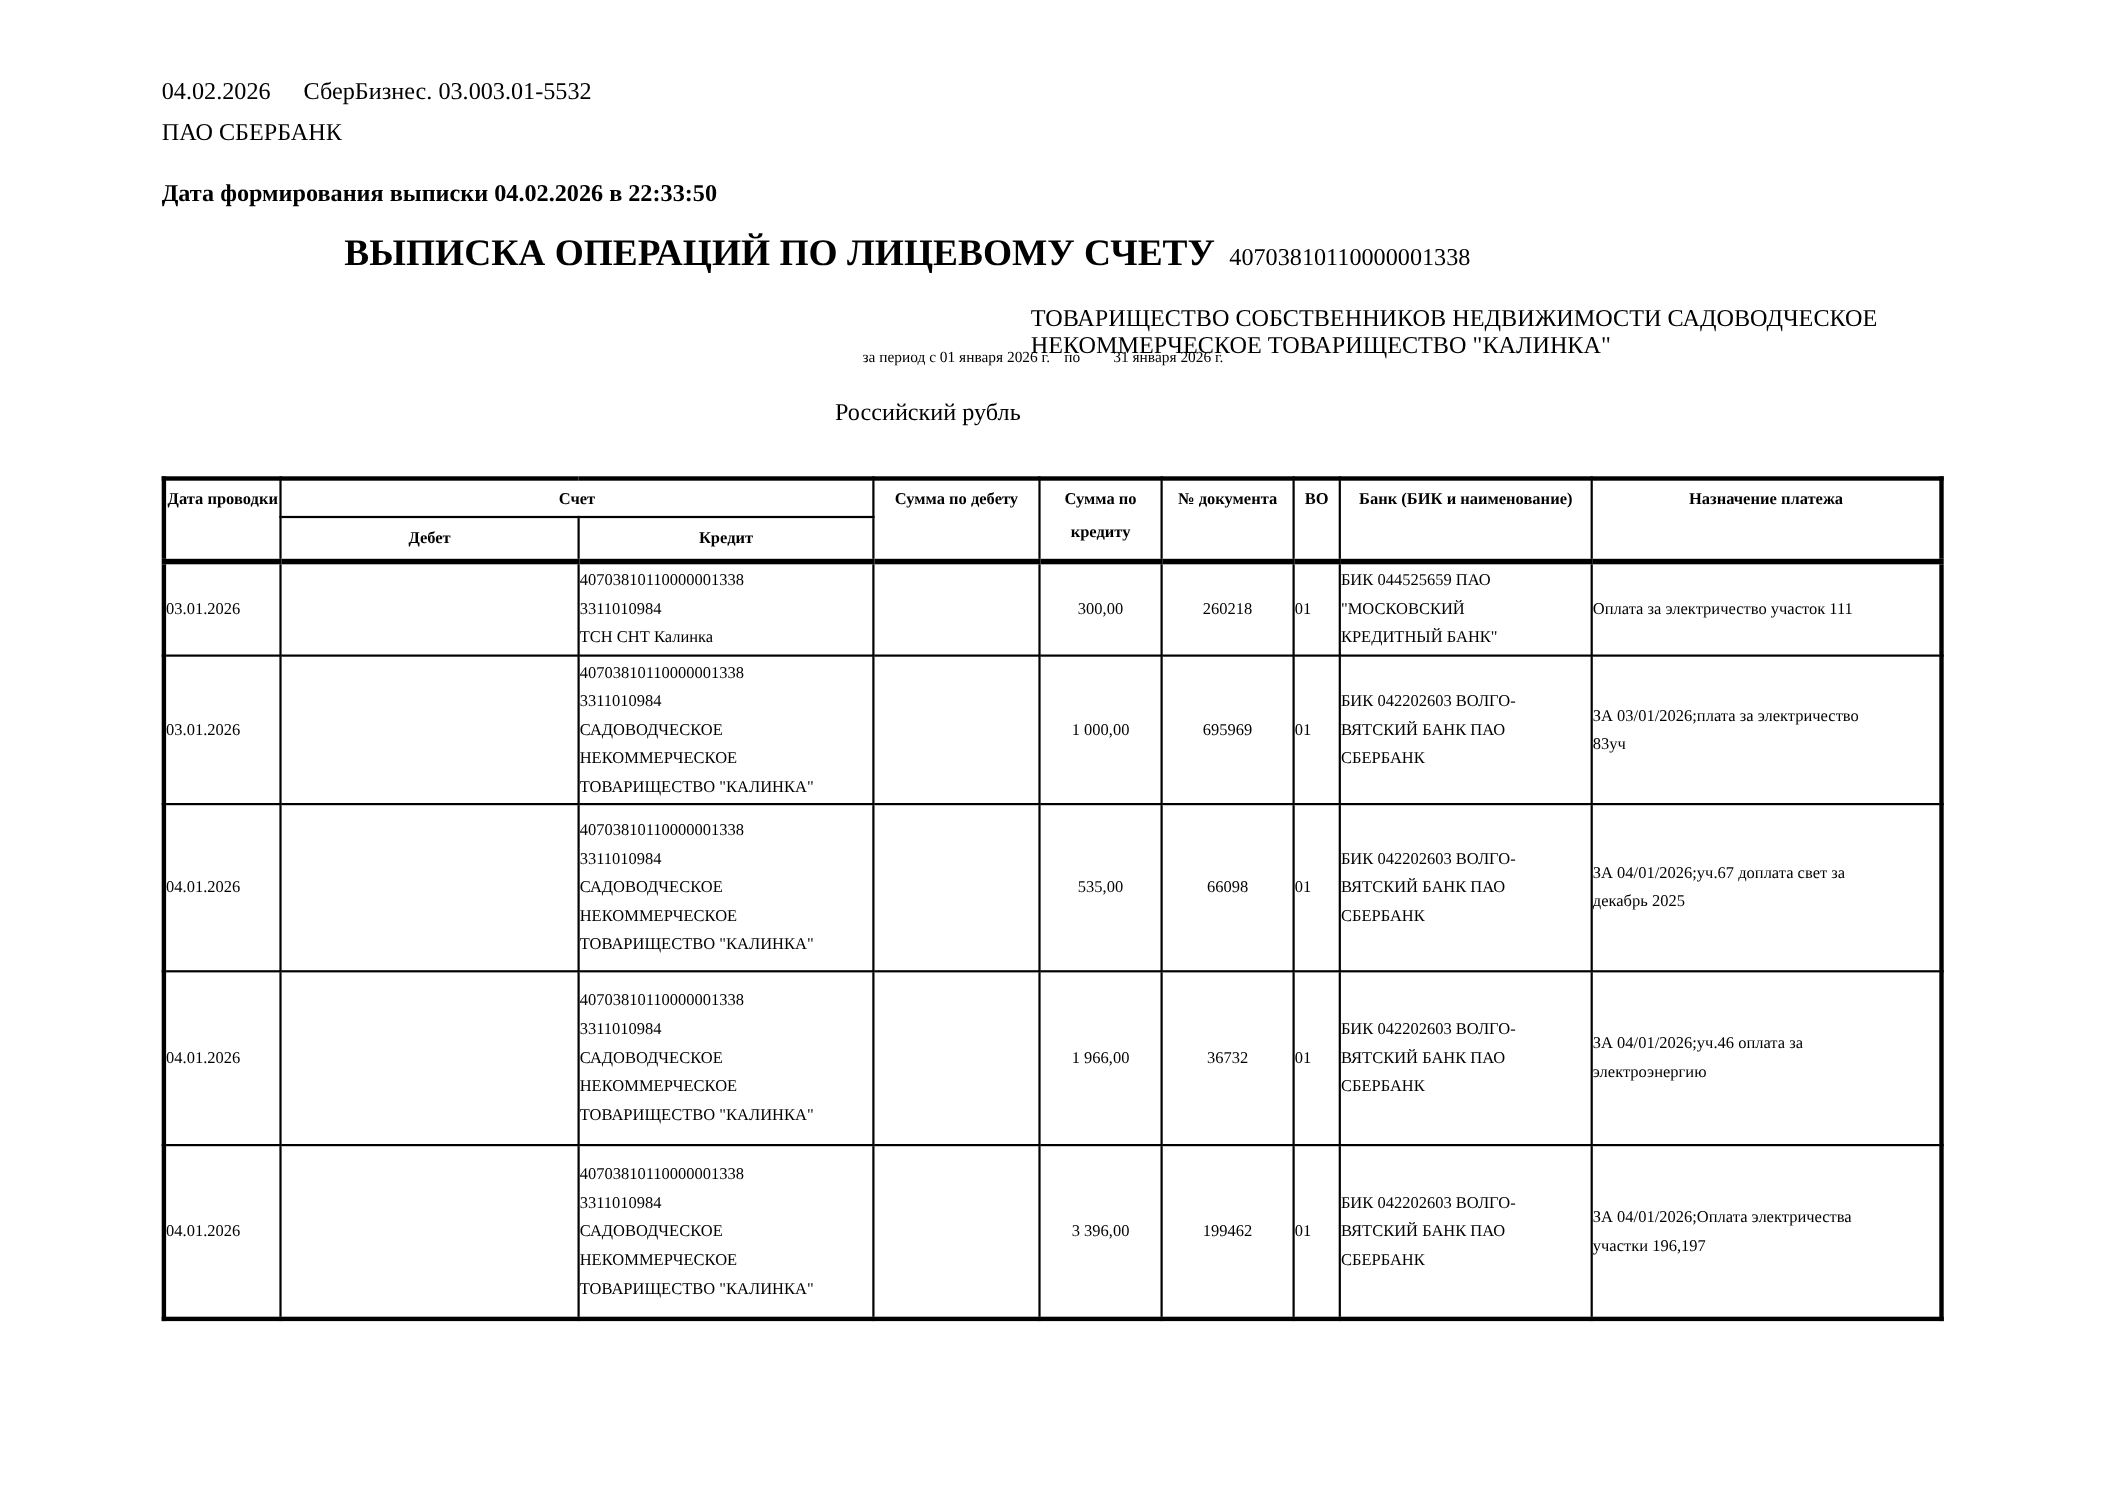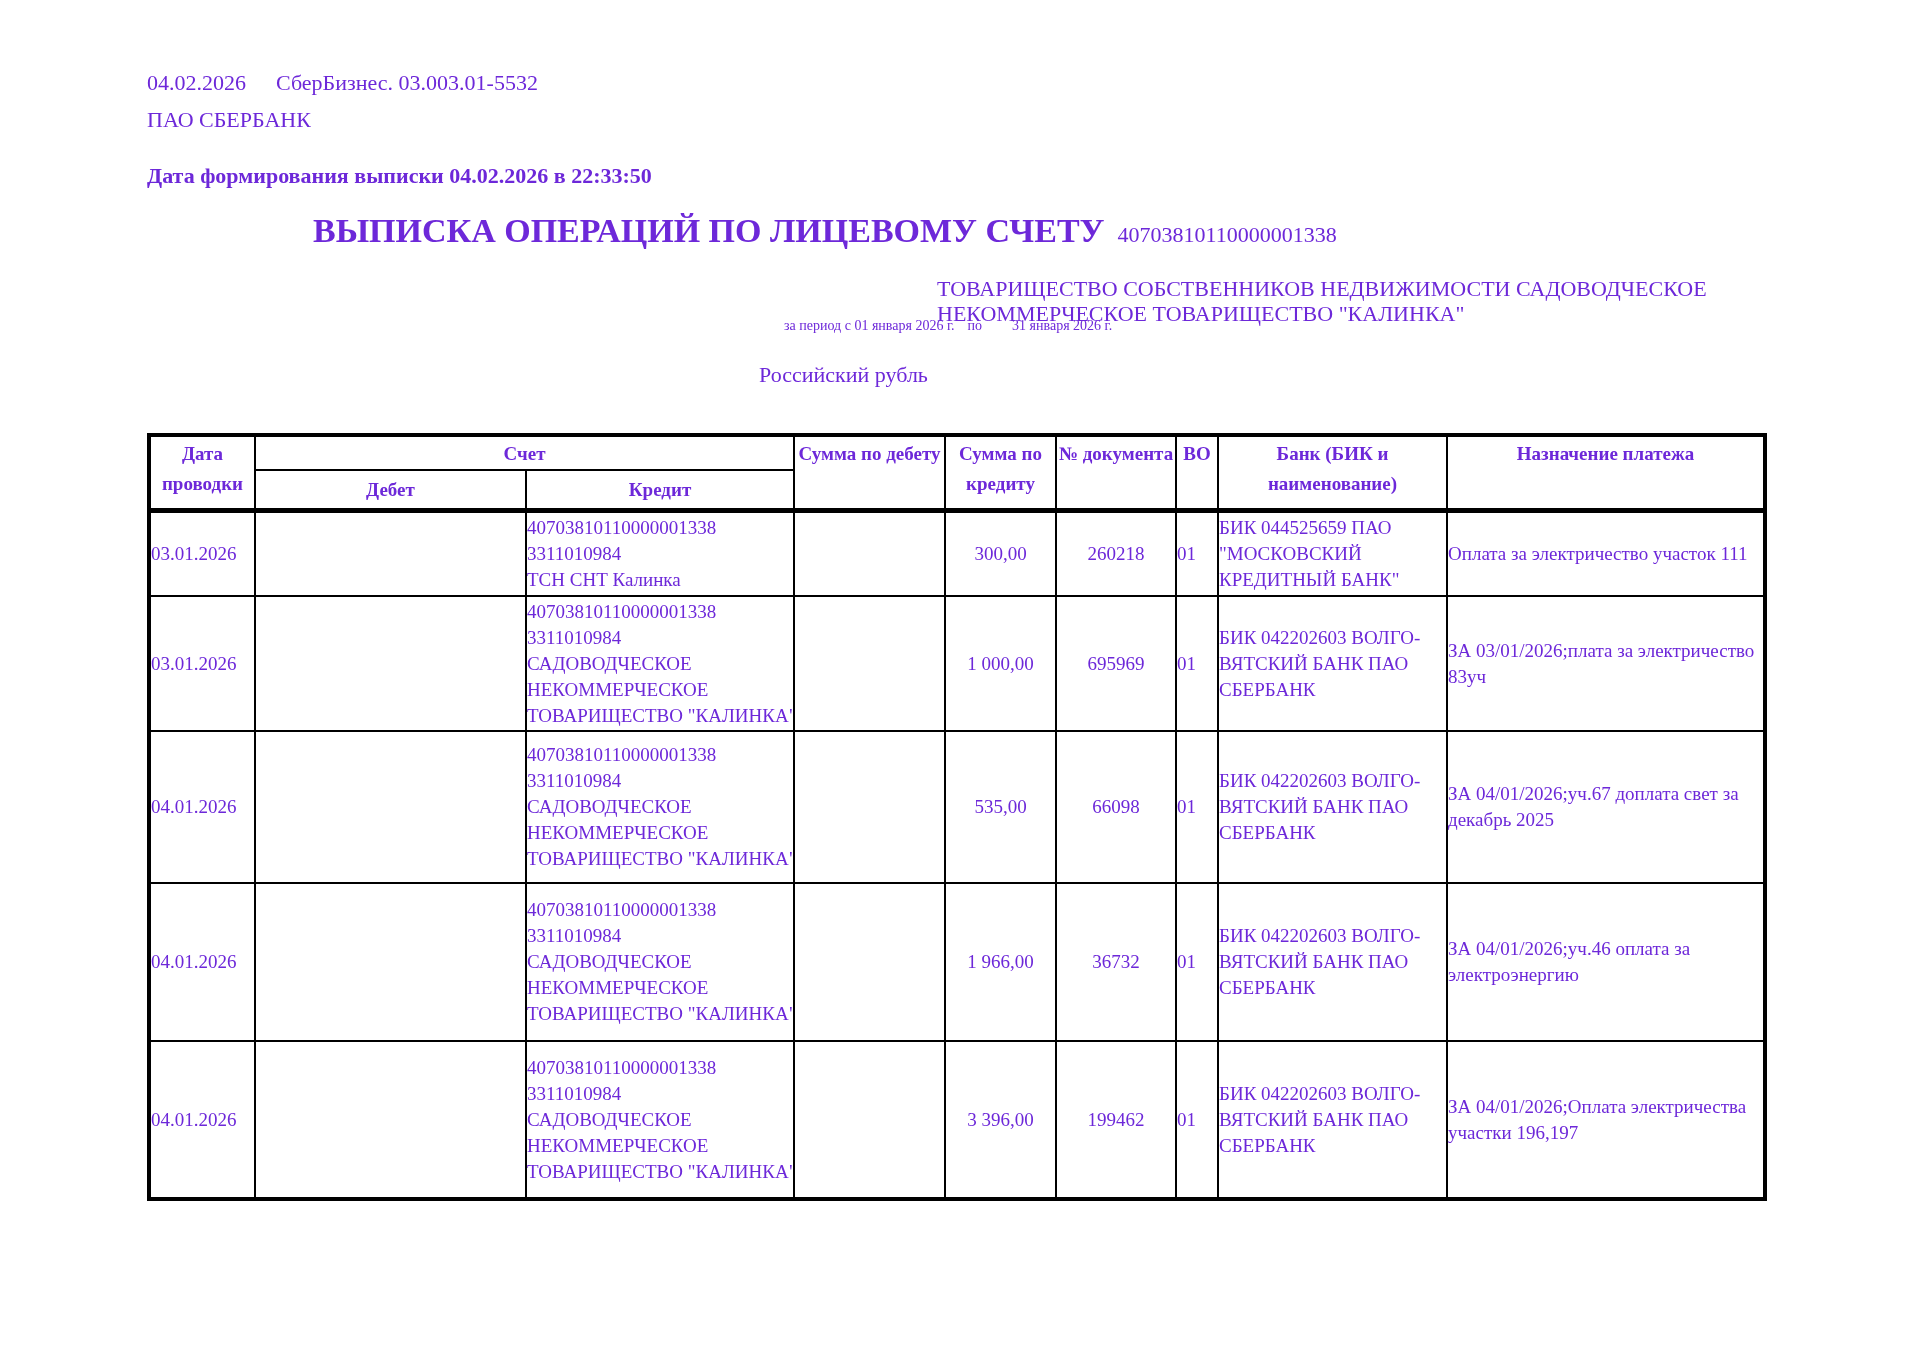--- a/index.html
+++ b/index.html
@@ -2,21 +2,21 @@
 <html><head>
 <meta charset="utf-8">
 <style>
   html, body { margin: 0; padding: 0; background: #ffffff; }
   .page {
     position: relative;
     width: 1920px;
     height: 1357px;
     background: #ffffff;
     font-family: "Liberation Serif", "DejaVu Serif", serif;
-    color: #6d28d9;
+    color: #000000;
     overflow: hidden;
   }
   .abs { position: absolute; white-space: nowrap; }
 
   .meta-line   { left: 147px; top: 70px;  font-size: 22px; }
   .meta-line .product { margin-left: 30px; }
   .bank-name   { left: 147px; top: 107px; font-size: 22px; font-weight: normal; }
   .gen-date    { left: 147px; top: 163px; font-size: 22px; font-weight: bold; }
 
   .title-line  { left: 313px; top: 212px; }
@@ -33,21 +33,21 @@
   table.ops {
     position: absolute;
     left: 147px; top: 433px;
     width: 1616px;
     border-collapse: collapse;
     table-layout: fixed;
     border: 4px solid #000;
   }
   table.ops th, table.ops td {
     border: 2px solid #000;
-    font-size: 19px;
+    font-size: 15px;
     padding: 0;
     overflow: hidden;
   }
   table.ops th {
     font-weight: bold;
     text-align: center;
     line-height: 30px;
     padding: 2px 1px 0 1px;
   }
   thead tr.hrow1 { height: 32px; }

